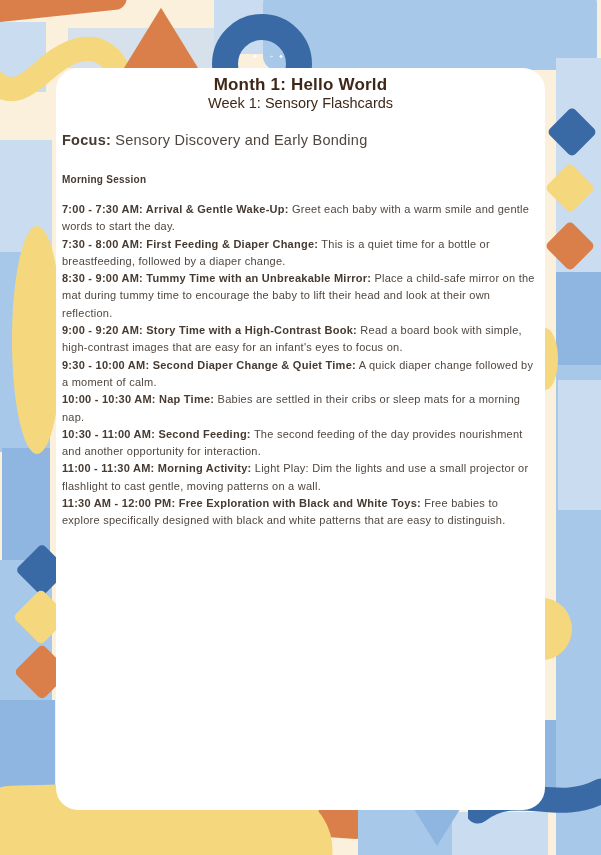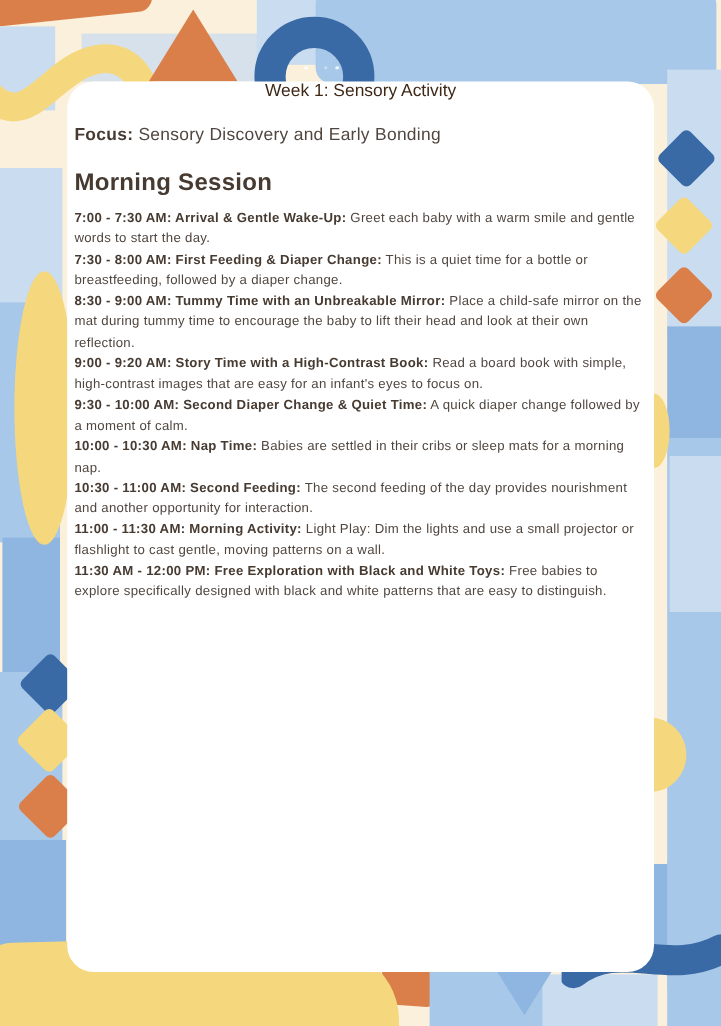--- a/index.html
+++ b/index.html
@@ -36,21 +36,21 @@
     margin:7px 0 0;text-align:center;font-size:17px;font-weight:bold;
     color:var(--title-brown);letter-spacing:.2px;line-height:20px;
   }
   .doc-subtitle{
     margin:0;text-align:center;font-size:14.5px;font-weight:500;
     color:var(--title-brown);line-height:17px;
   }
   .focus-line{margin:20px 0 0;font-size:14.5px;line-height:17px;color:var(--body-text);letter-spacing:.25px;}
   .focus-line strong{color:var(--bold-text);}
   .day-title{margin:9px 0 0;font-size:14.5px;line-height:17px;font-weight:bold;color:var(--bold-text);letter-spacing:.25px;}
-  .session-title{margin:22px 0 0;font-size:20px;line-height:17px;font-weight:bold;color:var(--bold-text);letter-spacing:.25px;}
+  .session-title{margin:22px 0 0;font-size:10px;line-height:17px;font-weight:bold;color:var(--bold-text);letter-spacing:.25px;}
   .schedule{margin:13px 0 0;font-size:11px;line-height:17.3px;color:var(--body-text);letter-spacing:.25px;}
   .schedule p{margin:0;}
   .schedule strong, .focus-line strong{font-weight:bold;}
   .schedule strong{color:var(--bold-text);}
 </style>
 </head>
 <body>
 
 <div class="shape" style="left:-14px;top:-28px;width:140px;height:44px;background:var(--orange);border-radius:12px;transform:rotate(-6deg);"></div>
 <div class="shape" style="left:0;top:22px;width:46px;height:70px;background:var(--blue-pale);"></div>
@@ -90,21 +90,22 @@
 
 <div class="shape z2 speckled" style="left:-28px;top:782px;width:360px;height:110px;background:var(--yellow);border-radius:40px 90px 0 0 / 40px 70px 0 0;transform:rotate(-1.5deg);"></div>
 <div class="shape speckled" style="left:276px;top:808px;width:38px;height:26px;background:var(--orange);border-radius:8px;transform:rotate(-8deg);"></div>
 <div class="shape speckled" style="left:318px;top:798px;width:46px;height:40px;background:var(--orange);border-radius:7px;transform:rotate(4deg);"></div>
 <div class="shape speckled" style="left:366px;top:802px;width:36px;height:36px;background:var(--orange);border-radius:7px;transform:rotate(-3deg);"></div>
 <div class="shape" style="left:358px;top:806px;width:96px;height:49px;background:var(--blue-light);"></div>
 <div class="shape z2 speckled" style="left:412px;top:806px;width:50px;height:40px;background:var(--blue-mid);clip-path:polygon(0 0,100% 0,50% 100%);"></div>
 <div class="shape" style="left:452px;top:812px;width:96px;height:43px;background:var(--blue-pale);"></div>
 
 <div class="card">
-  <h2 class="doc-subtitle">Week 1: Sensory Activity</h2>
+  <h1 class="doc-title">Month 1: Hello World</h1>
+  <h2 class="doc-subtitle">Week 1: Sensory Flashcards</h2>
 
   <p class="focus-line">
     <strong>Focus:</strong>
     <span>Sensory Discovery and Early Bonding</span>
   </p>
 
 
   <p class="session-title">Morning Session</p>
 
   <div class="schedule">

